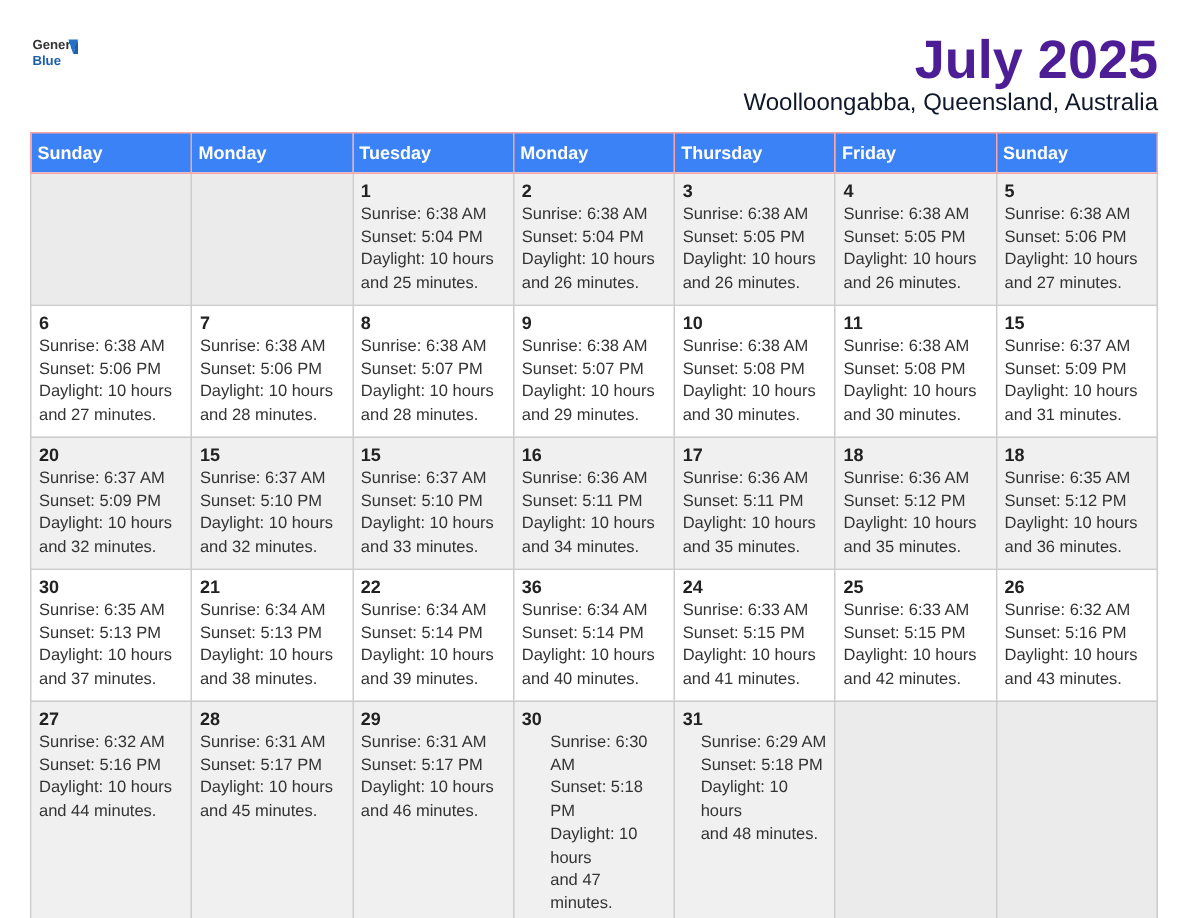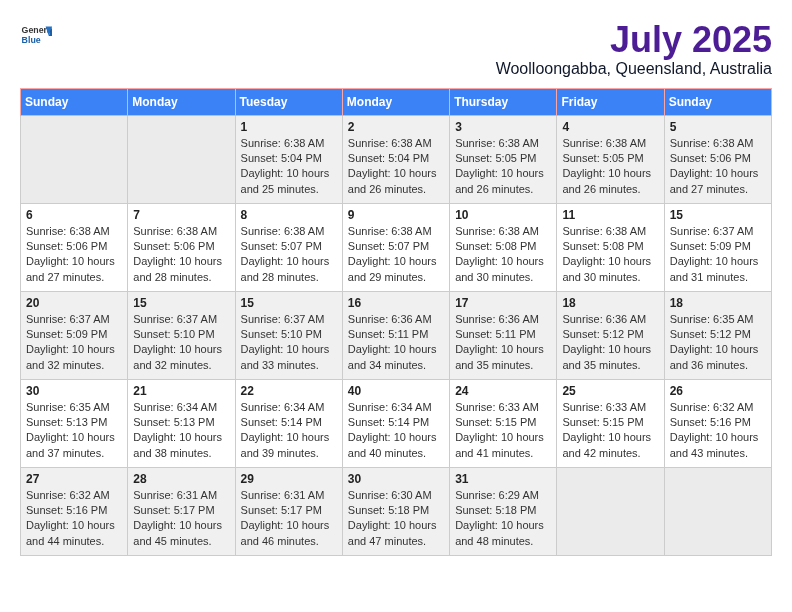--- a/index.html
+++ b/index.html
@@ -271,21 +271,21 @@
 and 38 minutes.</div>
         </td>
         <td>
           <div class="day-number">22</div>
           <div class="day-info" style="white-space: pre-line;">Sunrise: 6:34 AM
 Sunset: 5:14 PM
 Daylight: 10 hours
 and 39 minutes.</div>
         </td>
         <td>
-          <div class="day-number">40</div>
+          <div class="day-number">36</div>
           <div class="day-info" style="white-space: pre-line;">Sunrise: 6:34 AM
 Sunset: 5:14 PM
 Daylight: 10 hours
 and 40 minutes.</div>
         </td>
         <td>
           <div class="day-number">24</div>
           <div class="day-info" style="white-space: pre-line;">Sunrise: 6:33 AM
 Sunset: 5:15 PM
 Daylight: 10 hours
@@ -323,28 +323,28 @@
         </td>
         <td>
           <div class="day-number">29</div>
           <div class="day-info" style="white-space: pre-line;">Sunrise: 6:31 AM
 Sunset: 5:17 PM
 Daylight: 10 hours
 and 46 minutes.</div>
         </td>
         <td>
           <div class="day-number">30</div>
-          <div class="day-info" style="white-space: pre-line;">Sunrise: 6:30 AM
+          <div class="day-info" style="white-space: pre-line; margin-left: 19px;">Sunrise: 6:30 AM
 Sunset: 5:18 PM
 Daylight: 10 hours
 and 47 minutes.</div>
         </td>
         <td>
           <div class="day-number">31</div>
-          <div class="day-info" style="white-space: pre-line;">Sunrise: 6:29 AM
+          <div class="day-info" style="white-space: pre-line; margin-left: 12px;">Sunrise: 6:29 AM
 Sunset: 5:18 PM
 Daylight: 10 hours
 and 48 minutes.</div>
         </td>
         <td class="empty"></td>
         <td class="empty"></td>
       </tr>
     </tbody>
 </table>
 

